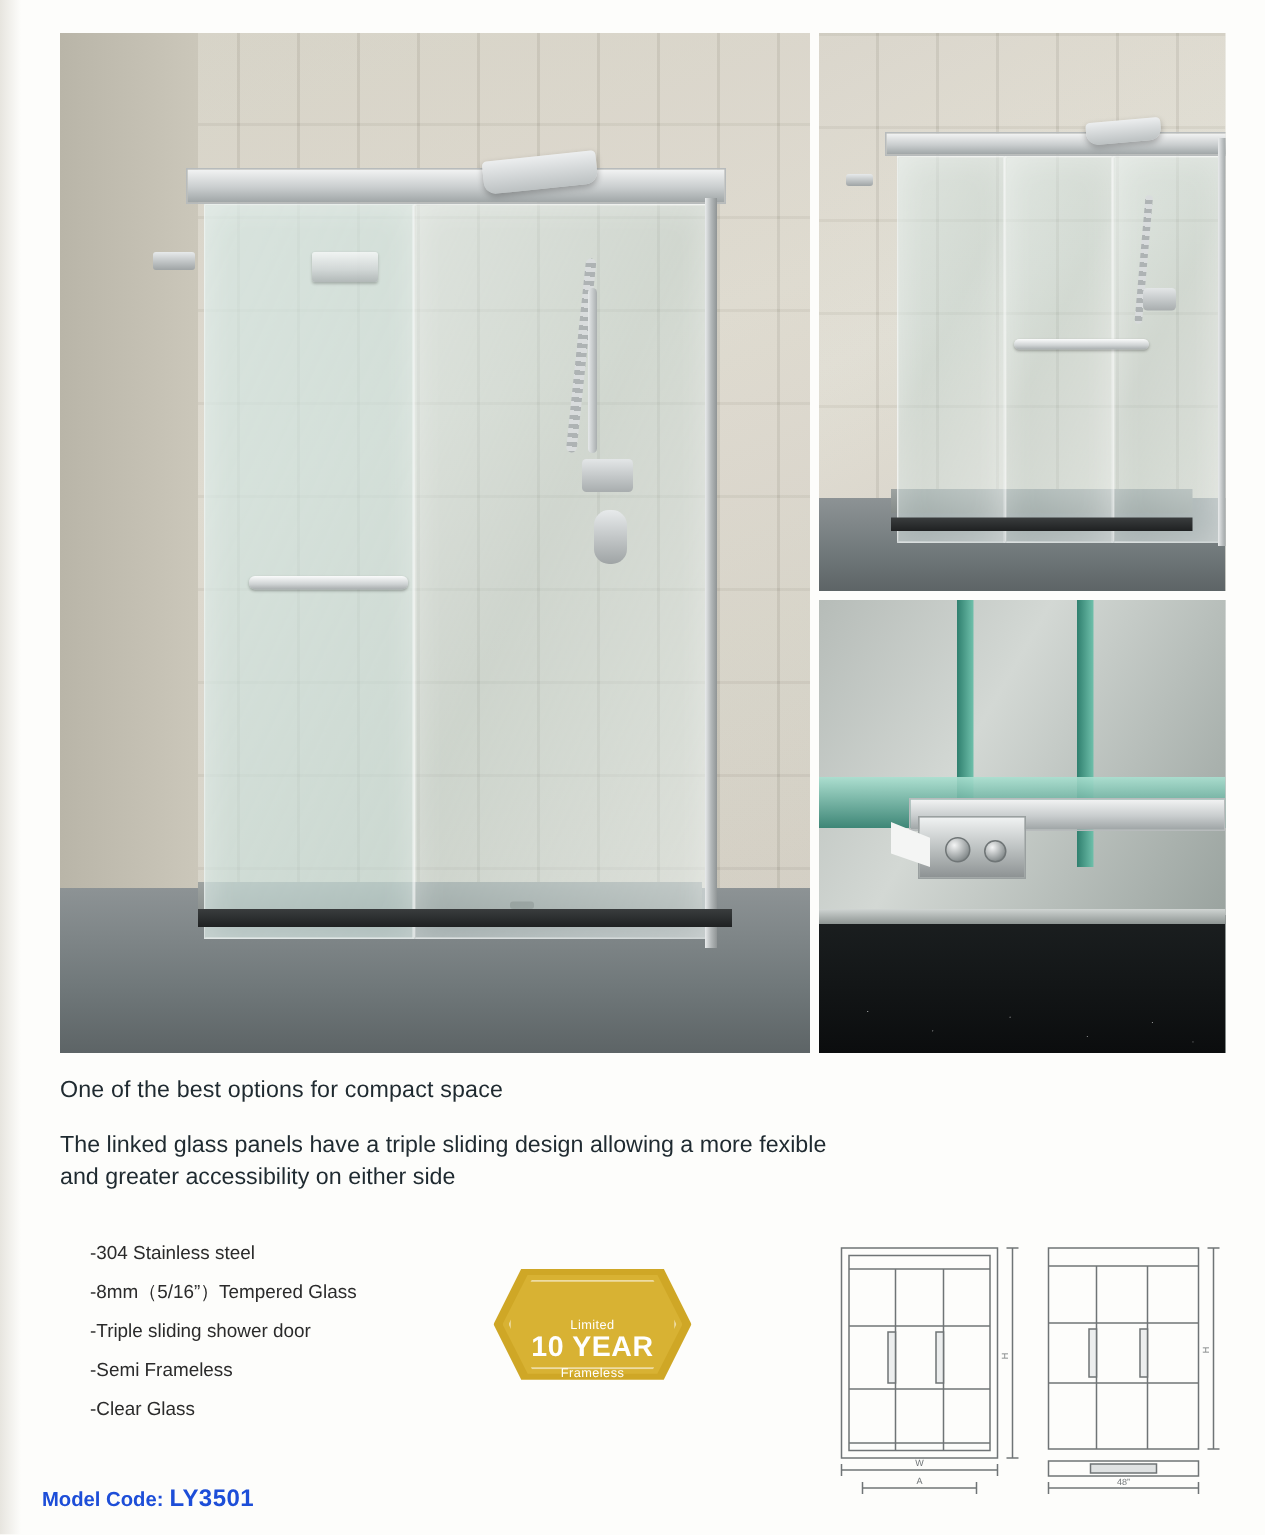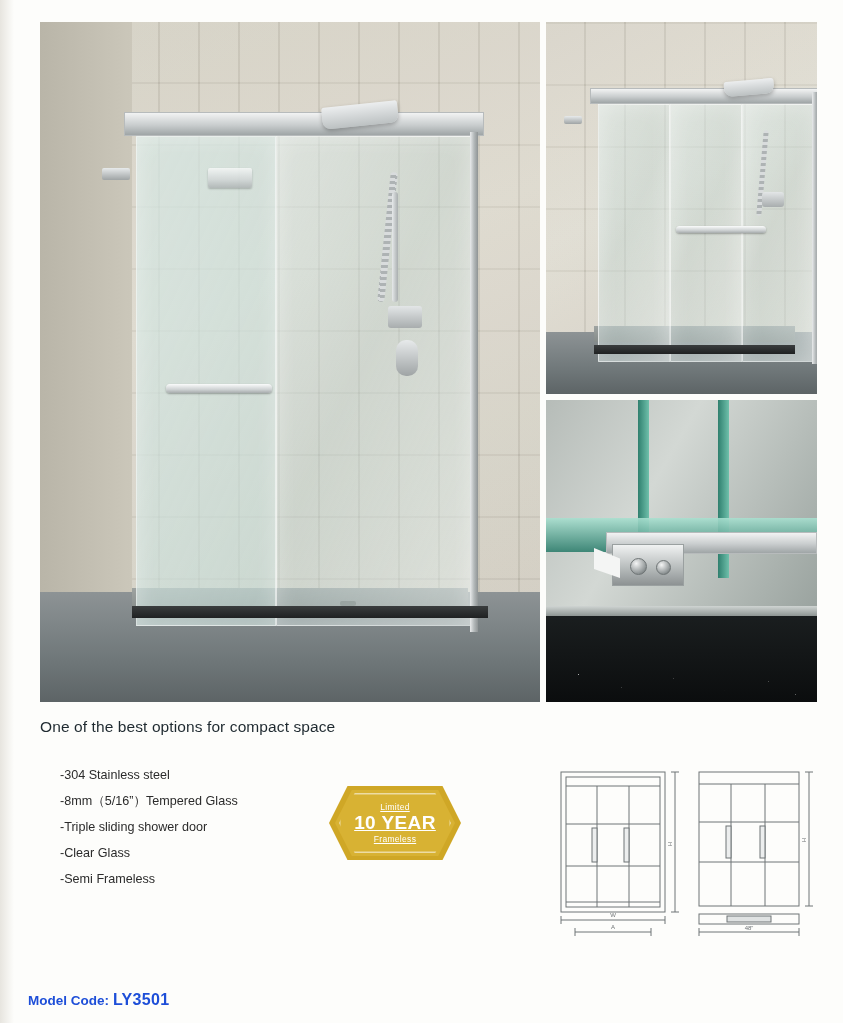--- a/index.html
+++ b/index.html
@@ -200,23 +200,22 @@
   }
   .hex-line {
     position: absolute;
     inset: 7px 10px;
     clip-path: polygon(14% 0, 86% 0, 100% 50%, 86% 100%, 14% 100%, 0 50%);
     box-shadow: inset 0 0 0 1.5px rgba(255,255,255,.55);
   }
   .badge-text {
     position: absolute; inset: 0;
     display: flex; flex-direction: column;
-    align-items: center; justify-content: center;
+    align-items: center; justify-content: flex-end;
     color: #fff;
-    text-decoration: underline;
   }
   .badge-top {
     font-size: 8.5px;
     letter-spacing: .3px;
     margin-bottom: 1px;
   }
   .badge-main {
     font-size: 19px;
     font-weight: bold;
     letter-spacing: .4px;
@@ -327,30 +326,31 @@
 
         <div style="position:absolute;left:0;right:0;bottom:0;height:92px;background:linear-gradient(180deg,#1b1f20,#0b0d0e);"></div>
         <div class="sparkle-floor" style="top:auto;bottom:0;height:92px;"></div>
         <div style="position:absolute;left:0;right:0;bottom:86px;height:10px;background:linear-gradient(180deg,#cfd4d2,#8e9593);"></div>
       </div>
     </div>
   </div>
 
   <div class="copy">
     <div class="lead">One of the best options for compact space</div>
+    <div class="para">The linked glass panels have a triple sliding design allowing a more fexible and greater accessibility on either side</div>
   </div>
 
   <div class="lower">
 
     <div class="specs">
       <div>-304 Stainless steel</div>
       <div>-8mm（5/16”）Tempered Glass</div>
       <div>-Triple sliding shower door</div>
+      <div>-Semi Frameless</div>
       <div>-Clear Glass</div>
-      <div>-Semi Frameless</div>
     </div>
 
     <div class="badge-wrap">
       <div class="badge">
         <div class="hex"></div>
         <div class="hex-inner"></div>
         <div class="hex-line"></div>
         <div class="badge-text">
           <div class="badge-top">Limited</div>
           <div class="badge-main">10 YEAR</div>

